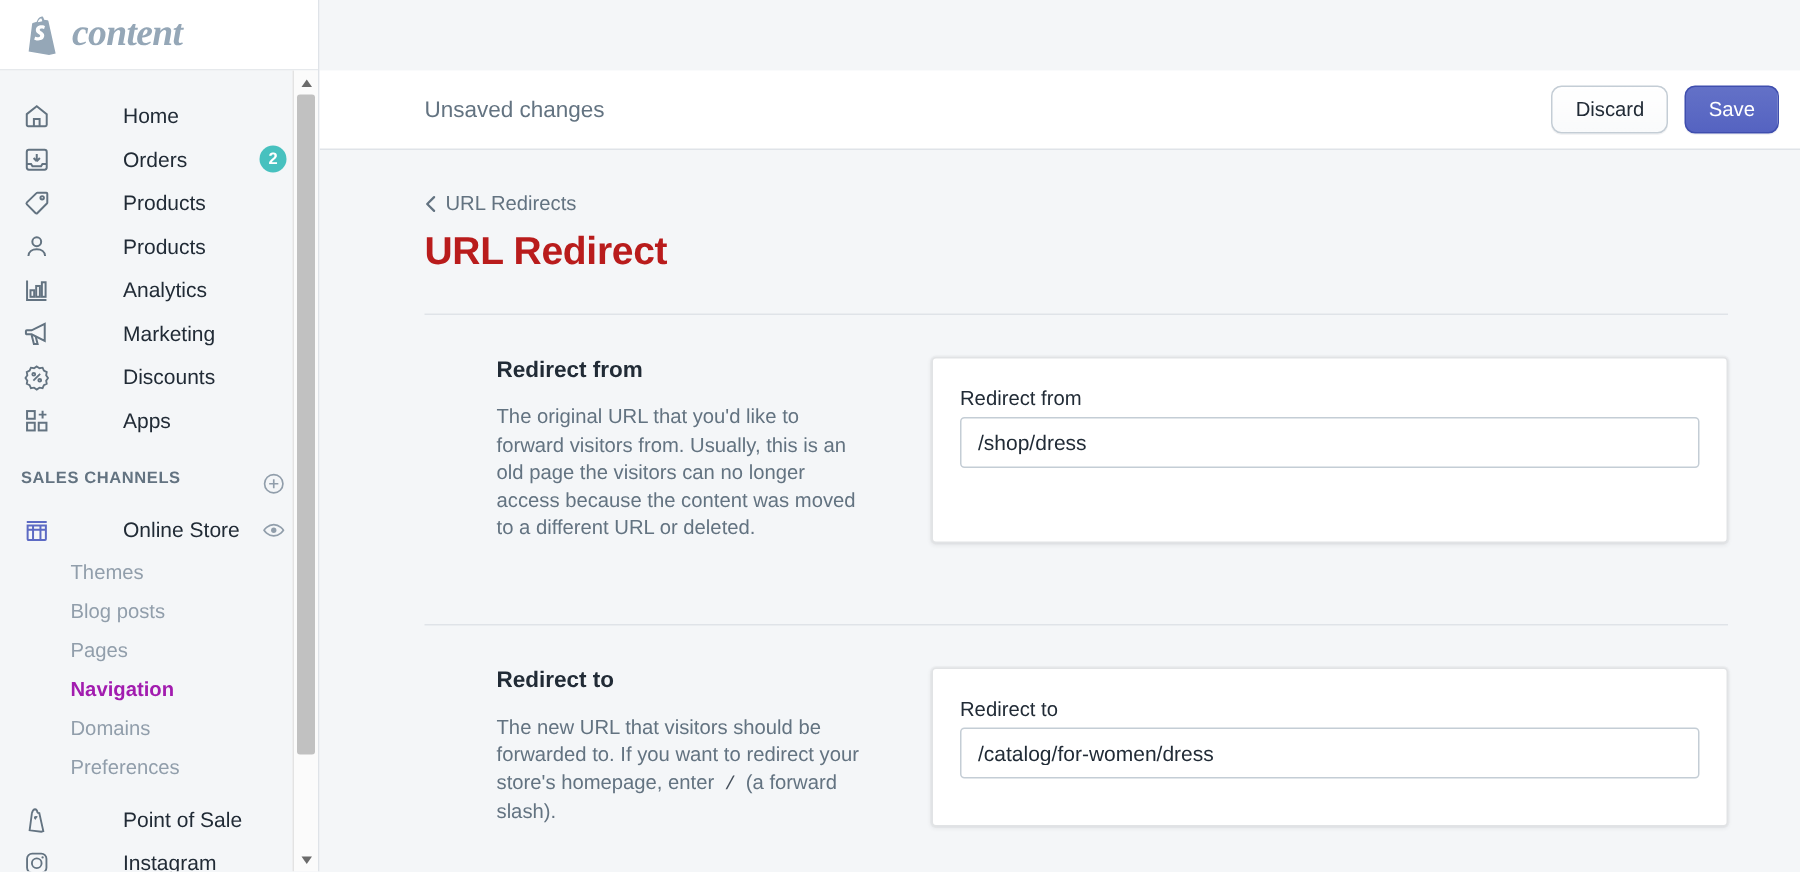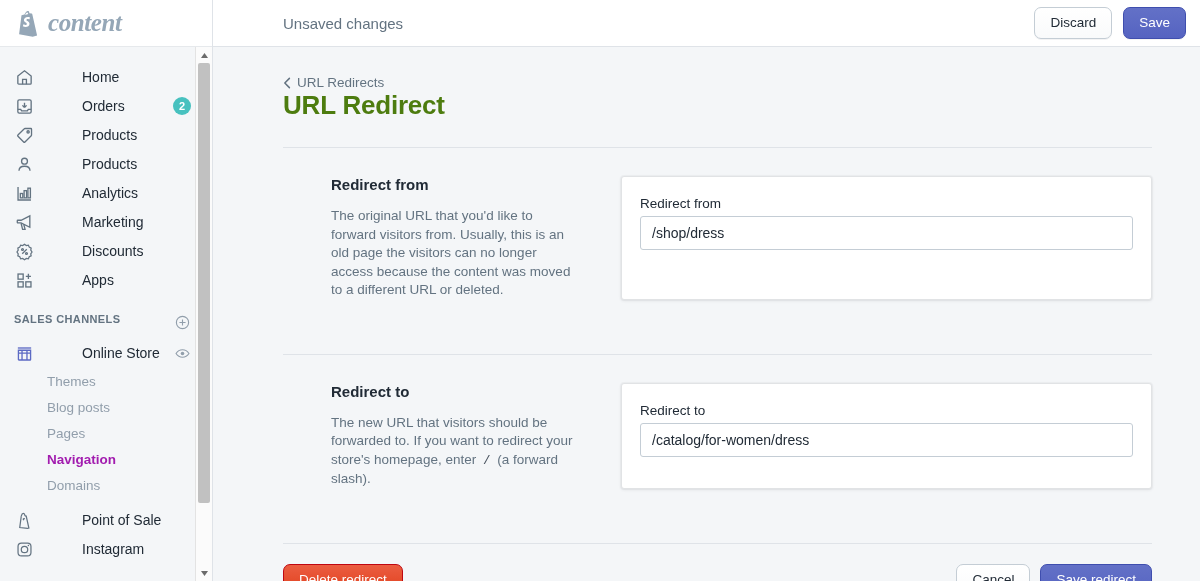--- a/index.html
+++ b/index.html
@@ -185,26 +185,27 @@
   
   .main {
     flex: 1;
     height: 581px;
     position: relative;
     background: #f4f6f8;
     overflow: hidden;
   }
 
   .topbar {
-    height: 47px;
+    height: 53px;
     background: #ffffff;
     border-bottom: 1px solid #dfe3e8;
     display: flex;
     align-items: center;
     padding: 0 14px 0 70px;
+    margin-top: 47px;
   }
 
   .unsaved {
     font-size: 15px;
     color: #637381;
     flex: 1;
   }
 
   .btn {
     font-family: "Liberation Sans", sans-serif;
@@ -259,21 +260,22 @@
   }
 
   .breadcrumb-text {
     font-size: 13.5px;
     color: #637381;
   }
 
   .page-title {
     font-size: 26px;
     font-weight: bold;
-    color: #4d7c0f;
+    color: #b91c1c;
+    margin-top: 9px;
     letter-spacing: -0.2px;
   }
 
   .divider {
     height: 1px;
     background: #dfe3e8;
     margin: 26px 0 0 0;
   }
 
   .section {
@@ -496,20 +498,23 @@
       </div>
       <div class="sub-item">
         <span class="sub-label">Pages</span>
       </div>
       <div class="sub-item active">
         <span class="sub-label">Navigation</span>
       </div>
       <div class="sub-item">
         <span class="sub-label">Domains</span>
       </div>
+      <div class="sub-item">
+        <span class="sub-label">Preferences</span>
+      </div>
 
       <div style="height:8px"></div>
 
       <div class="nav-item">
         <span class="nav-icon">
           <svg width="19" height="19" viewBox="0 0 20 20" fill="none" stroke="#637381" stroke-width="1.3">
             <path d="M6.6 5.4 5 17.4l8.2 1 1.4-.4-2.8-12.6-1.4-.2"></path>
             <path d="M10.6 5.2c-.2-1.4-.8-2.6-1.8-2.6s-1.8 1.2-2.2 2.8"></path>
             <path d="M9.6 9.4c-.6-.2-.9-.4-.9-.8s.3-.6.8-.6.9.2.9.2"></path>
           </svg>

